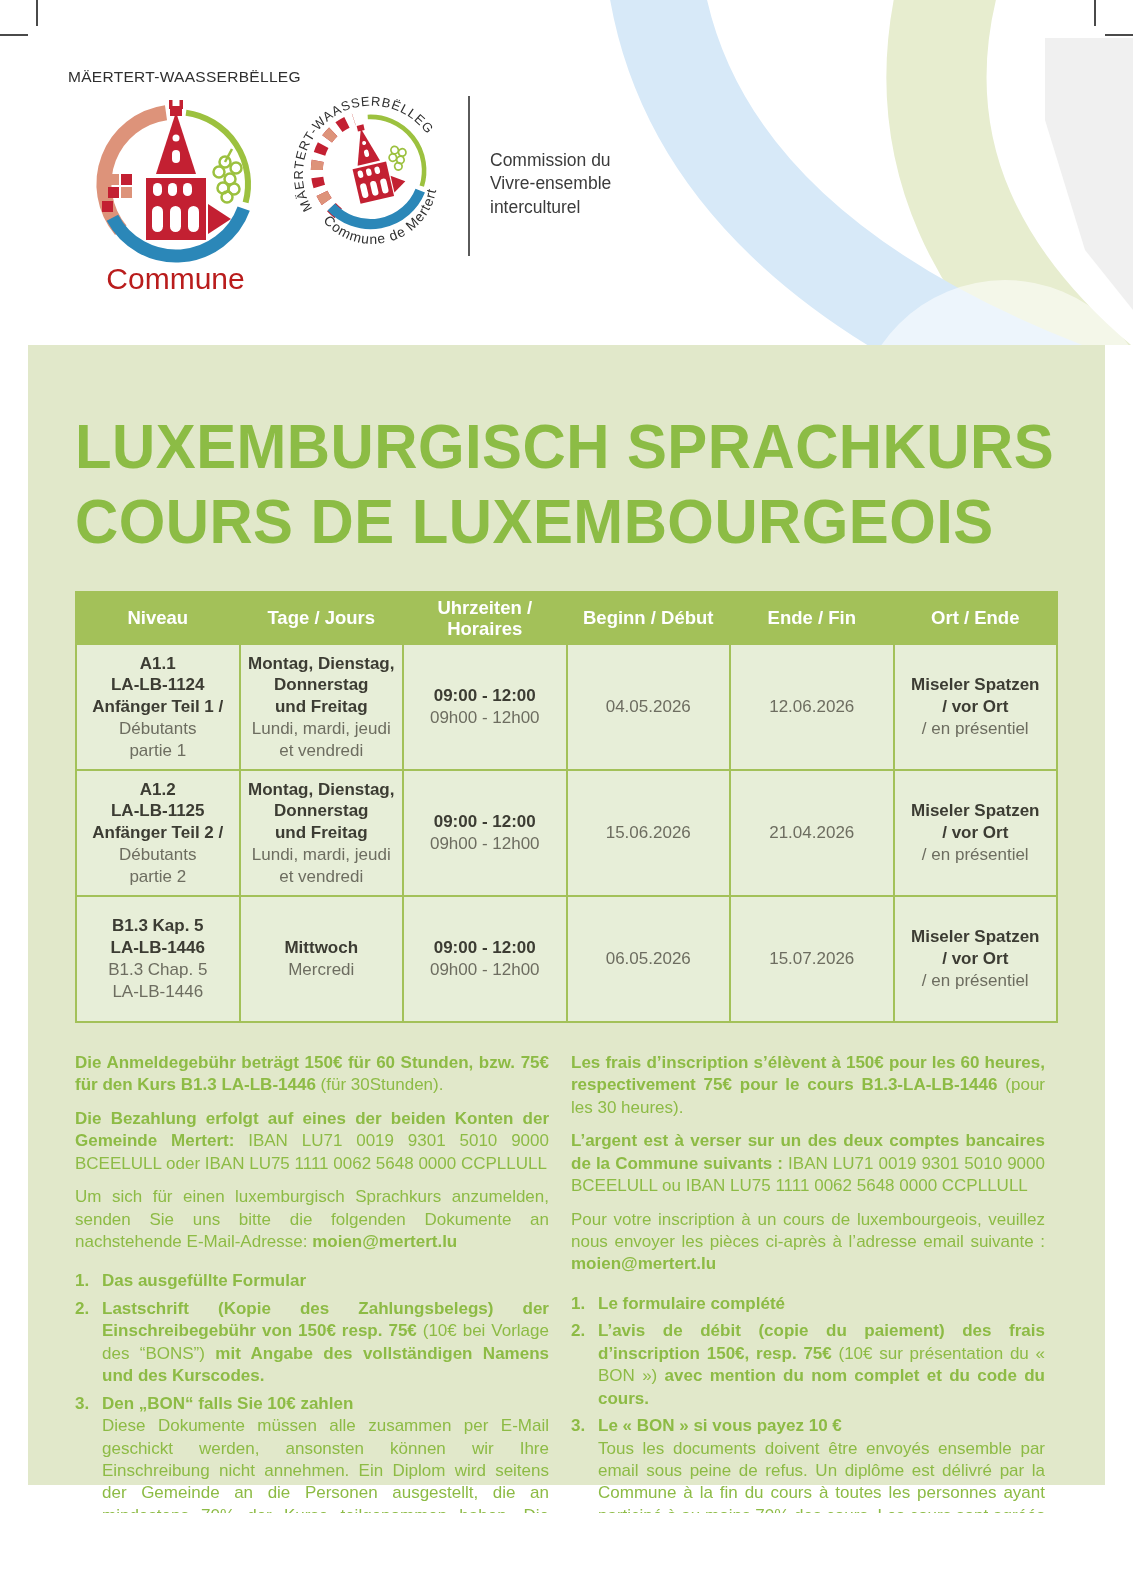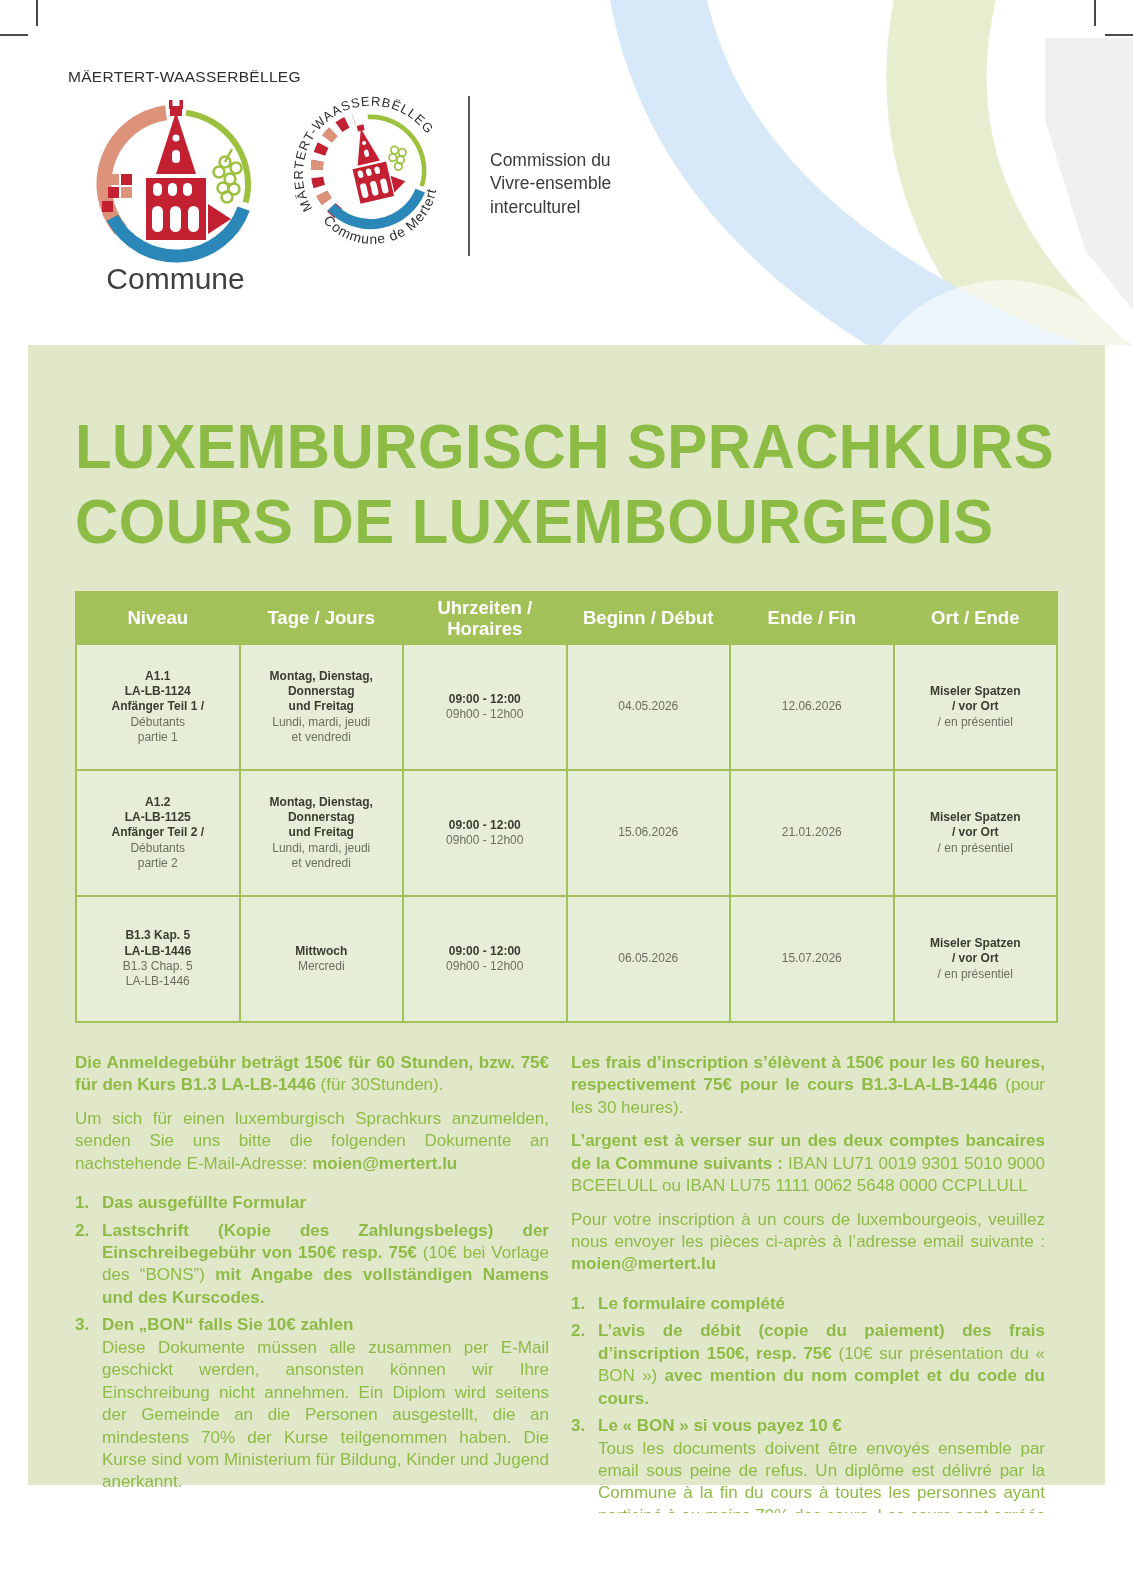--- a/index.html
+++ b/index.html
@@ -12,38 +12,38 @@
   .crop.tl-h{left:0;top:34px;width:28px;height:2px;}
   .crop.tr-v{right:37px;top:0;width:2px;height:26px;}
   .crop.tr-h{right:0;top:34px;width:28px;height:2px;}
 
   
   .header{position:absolute;left:0;top:0;width:1133px;height:345px;overflow:hidden;}
   .decor{position:absolute;left:0;top:0;z-index:0;}
   .logo-block{position:absolute;left:68px;top:68px;width:215px;text-align:center;z-index:2;}
   .region-label{font-size:15.5px;color:#2f2f2f;letter-spacing:.3px;white-space:nowrap;}
   .crest{display:block;margin:2px auto 0;}
-  .commune-name{font-size:30px;color:#404040;line-height:1.12;margin-top:-4px;}
+  .commune-name{font-size:30px;color:#b91c1c;line-height:1.12;margin-top:-4px;}
   .seal{position:absolute;left:278px;top:78px;z-index:2;transform:rotate(-13deg);}
   .divider{position:absolute;left:468px;top:96px;width:2px;height:160px;background:#5a5a5a;z-index:2;}
   .commission{position:absolute;left:490px;top:149px;font-size:17.5px;color:#3b3b3b;line-height:1.33;z-index:2;}
 
   
   .panel{position:absolute;left:28px;right:28px;top:345px;bottom:28px;background:#e1e8ca;}
   .panel-inner{position:relative;padding:0 47px;}
 
   .title{margin-top:64px;color:#8cbc45;font-weight:800;font-size:63px;
          line-height:1.19;letter-spacing:.5px;transform:scaleX(.95);transform-origin:left;white-space:nowrap;}
 
   
   table.course{border-collapse:collapse;margin-top:32px;width:983px;table-layout:fixed;}
   table.course th,table.course td{border:2.5px solid #a3c159;text-align:center;vertical-align:middle;}
   table.course th{background:#a3c159;color:#ffffff;font-size:18.5px;font-weight:700;
                   height:46px;padding:2px 6px;line-height:1.15;}
-  table.course td{background:#e7eed8;height:112px;padding:6px 6px;font-size:12px;line-height:1.28;}
+  table.course td{background:#e7eed8;height:112px;padding:6px 6px;font-size:17px;line-height:1.28;}
   .line-b{color:#3c3c33;font-weight:700;}
   .line-r{color:#6d6d60;font-weight:400;}
 
   
   .columns{display:flex;gap:22px;margin-top:29px;}
   .col{width:474px;color:#8dbb45;font-size:17px;line-height:1.32;}
   .col p{margin:0 0 11px;text-align:justify;}
   .seg-b{font-weight:700;}
   .seg-r{font-weight:400;}
   .list{margin-top:17px;}
@@ -224,21 +224,21 @@
                 <div class="line-r">et vendredi</div>
               </td>
               <td>
                 <div class="line-b">09:00 - 12:00</div>
                 <div class="line-r">09h00 - 12h00</div>
               </td>
               <td>
                 <div class="line-r">15.06.2026</div>
               </td>
               <td>
-                <div class="line-r">21.01.2026</div>
+                <div class="line-r">21.04.2026</div>
               </td>
               <td>
                 <div class="line-b">Miseler Spatzen</div>
                 <div class="line-b">/ vor Ort</div>
                 <div class="line-r">/ en présentiel</div>
               </td>
             </tr>
             <tr>
               <td>
                 <div class="line-b">B1.3 Kap. 5</div>
@@ -265,20 +265,21 @@
                 <div class="line-b">/ vor Ort</div>
                 <div class="line-r">/ en présentiel</div>
               </td>
             </tr>
           </tbody>
       </table>
 
       <div class="columns">
         <div class="col" id="col-german">
             <p><span class="seg-b">Die Anmeldegebühr beträgt 150€ für 60 Stunden, bzw. 75€ für den Kurs B1.3 LA-LB-1446 </span><span class="seg-r">(für 30Stunden).</span></p>
+            <p><span class="seg-b">Die Bezahlung erfolgt auf eines der beiden Konten der Gemeinde Mertert: </span><span class="seg-r">IBAN LU71 0019 9301 5010 9000 BCEELULL oder IBAN LU75 1111 0062 5648 0000 CCPLLULL</span></p>
             <p><span class="seg-r">Um sich für einen luxemburgisch Sprachkurs anzumelden, senden Sie uns bitte die folgenden Dokumente an nachstehende E-Mail-Adresse: </span><span class="seg-b">moien@mertert.lu</span></p>
             <div class="list">
               <div class="list-item">
                 <span class="list-num">1.</span>
                 <span class="list-text"><span class="seg-b">Das ausgefüllte Formular</span></span>
               </div>
               <div class="list-item">
                 <span class="list-num">2.</span>
                 <span class="list-text"><span class="seg-b">Lastschrift (Kopie des Zahlungsbelegs) der Einschreibegebühr von 150€ resp. 75€ </span><span class="seg-r">(10€ bei Vorlage des “BONS”) </span><span class="seg-b">mit Angabe des vollständigen Namens und des Kurscodes.</span></span>
               </div>

